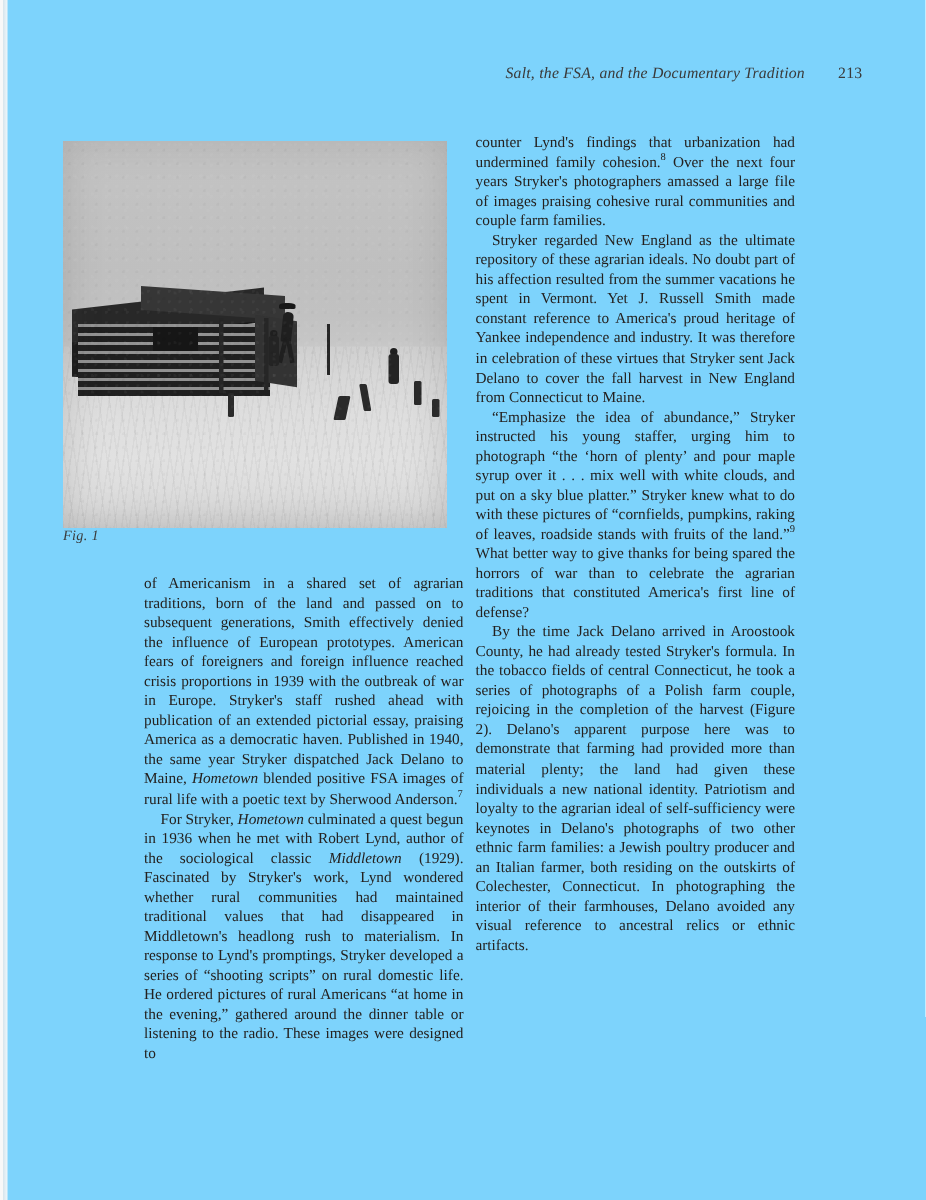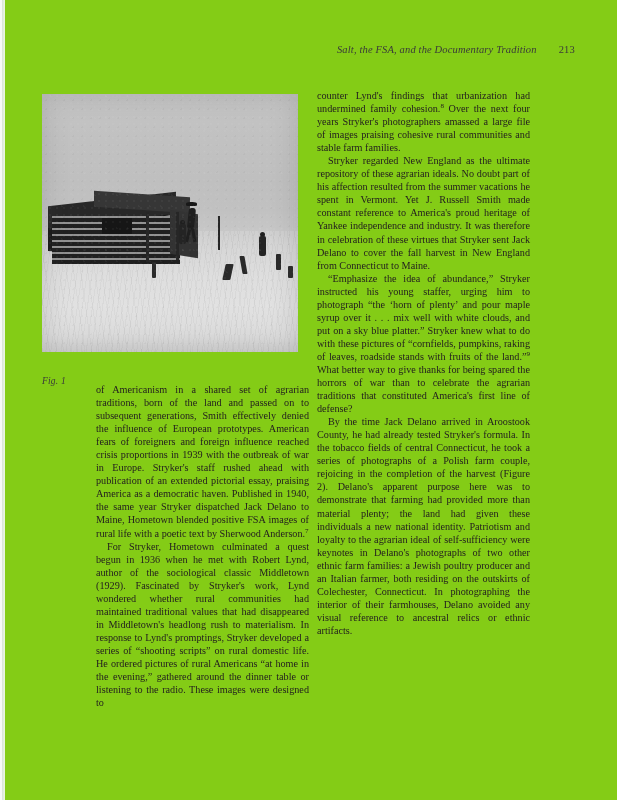--- a/index.html
+++ b/index.html
@@ -4,21 +4,21 @@
 <style>
   html, body {
     margin: 0;
     padding: 0;
     background: #ffffff;
   }
   .page {
     position: relative;
     width: 617px;
     height: 800px;
-    background: #84cc16;
+    background: #7dd3fc;
     overflow: hidden;
     font-family: "Liberation Serif", "DejaVu Serif", serif;
     color: #2b2b2b;
   }
   
   .scan-edge {
     position: absolute;
     left: 2px; top: 0;
     width: 3px; height: 800px;
     background: linear-gradient(to right, #dfe6ea 0%, #eef2f4 55%, #fbfbfa 100%);
@@ -207,21 +207,21 @@
       radial-gradient(circle at 78% 22%, rgba(255,255,255,0.05) 0 1px, transparent 1px);
     background-size: 7px 7px, 9px 9px, 11px 11px;
     opacity: 0.85;
   }
   .photo-vignette {
     position: absolute; inset: 0;
     pointer-events: none;
     box-shadow: inset 0 0 26px rgba(90,88,84,0.22);
   }
   .fig-caption {
-    margin-top: 24px;
+    margin-top: 1px;
     font-style: italic;
     font-size: 9.5px;
     color: #3a3a3a;
     letter-spacing: 0.2px;
   }
 
   
   .col {
     position: absolute;
     width: 209px;
@@ -241,21 +241,21 @@
     left: 317px;
     top: 89px;
     width: 213px;
   }
   .col p {
     margin: 0;
   }
   .col p.ind {
     text-indent: 11px;
   }
-  .it { }
+  .it { font-style: italic; }
   sup {
     font-size: 7px;
     line-height: 0;
     vertical-align: super;
   }
 </style>
 </head>
 <body>
 
 <div class="page">
@@ -310,19 +310,19 @@
     </div>
     <div class="fig-caption">Fig. 1</div>
   </div>
 
   <div class="col col-left">
       <p><span>of Americanism in a shared set of agrarian traditions, born of the land and passed on to subsequent generations, Smith effectively denied the influence of European prototypes. American fears of foreigners and foreign influence reached crisis proportions in 1939 with the outbreak of war in Europe. Stryker's staff rushed ahead with publication of an extended pictorial essay, praising America as a democratic haven. Published in 1940, the same year Stryker dispatched Jack Delano to Maine, </span><span class="it">Hometown</span><span> blended positive FSA images of rural life with a poetic text by Sherwood Anderson.</span><sup>7</sup></p>
       <p class="ind"><span>For Stryker, </span><span class="it">Hometown</span><span> culminated a quest begun in 1936 when he met with Robert Lynd, author of the sociological classic </span><span class="it">Middletown</span><span> (1929). Fascinated by Stryker's work, Lynd wondered whether rural communities had maintained traditional values that had disappeared in Middletown's headlong rush to materialism. In response to Lynd's promptings, Stryker developed a series of “shooting scripts” on rural domestic life. He ordered pictures of rural Americans “at home in the evening,” gathered around the dinner table or listening to the radio. These images were designed to</span></p>
     </div>
 
   <div class="col col-right">
-      <p><span>counter Lynd's findings that urbanization had undermined family cohesion.</span><sup>8</sup><span> Over the next four years Stryker's photographers amassed a large file of images praising cohesive rural communities and stable farm families.</span></p>
+      <p><span>counter Lynd's findings that urbanization had undermined family cohesion.</span><sup>8</sup><span> Over the next four years Stryker's photographers amassed a large file of images praising cohesive rural communities and couple farm families.</span></p>
       <p class="ind"><span>Stryker regarded New England as the ultimate repository of these agrarian ideals. No doubt part of his affection resulted from the summer vacations he spent in Vermont. Yet J. Russell Smith made constant reference to America's proud heritage of Yankee independence and industry. It was therefore in celebration of these virtues that Stryker sent Jack Delano to cover the fall harvest in New England from Connecticut to Maine.</span></p>
       <p class="ind"><span>“Emphasize the idea of abundance,” Stryker instructed his young staffer, urging him to photograph “the ‘horn of plenty’ and pour maple syrup over it . . . mix well with white clouds, and put on a sky blue platter.” Stryker knew what to do with these pictures of “cornfields, pumpkins, raking of leaves, roadside stands with fruits of the land.”</span><sup>9</sup><span> What better way to give thanks for being spared the horrors of war than to celebrate the agrarian traditions that constituted America's first line of defense?</span></p>
       <p class="ind"><span>By the time Jack Delano arrived in Aroostook County, he had already tested Stryker's formula. In the tobacco fields of central Connecticut, he took a series of photographs of a Polish farm couple, rejoicing in the completion of the harvest (Figure 2). Delano's apparent purpose here was to demonstrate that farming had provided more than material plenty; the land had given these individuals a new national identity. Patriotism and loyalty to the agrarian ideal of self-sufficiency were keynotes in Delano's photographs of two other ethnic farm families: a Jewish poultry producer and an Italian farmer, both residing on the outskirts of Colechester, Connecticut. In photographing the interior of their farmhouses, Delano avoided any visual reference to ancestral relics or ethnic artifacts.</span></p>
     </div>
 
 </div>
 
 </body></html>

